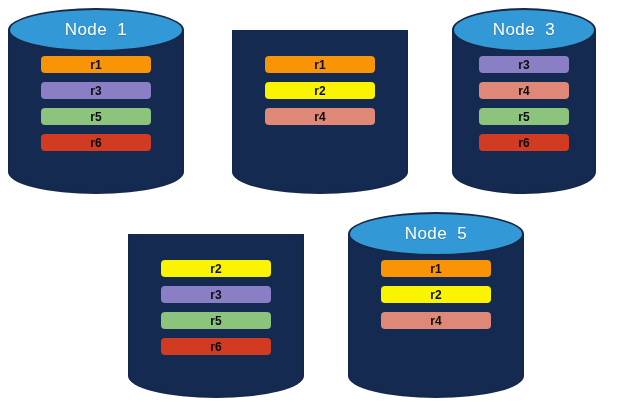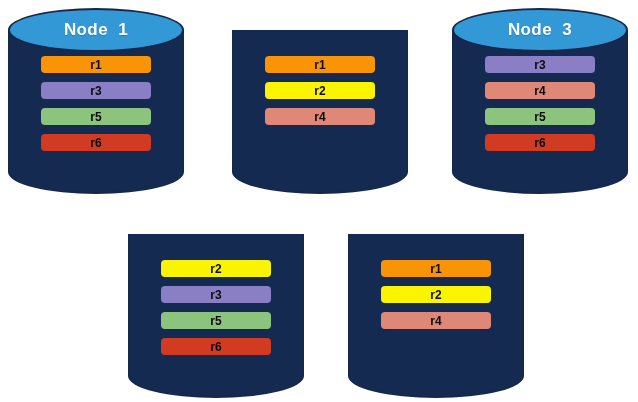--- a/index.html
+++ b/index.html
@@ -57,21 +57,21 @@
     box-sizing: border-box;
     display: flex;
     align-items: center;
     justify-content: center;
   }
   .node-title {
     position: relative;
     z-index: 5;
     color: #ffffff;
     font-size: 17px;
-    font-weight: bold;
+    font-weight: normal;
     letter-spacing: 0.4px;
     white-space: pre;
     text-shadow: 0 1px 1px rgba(0,0,0,0.18);
   }
 
   
   .shards {
     position: absolute;
     left: 0;
     right: 0;
@@ -112,21 +112,21 @@
     </div>
     <div class="node" style="left: 232px; top: 8px; width: 176px; height: 186px;">
       <div class="cyl-bottom"></div>
       <div class="cyl-body"></div>
       <div class="shards">
         <div class="shard" style="background: rgb(248, 148, 6);">r1</div>
         <div class="shard" style="background: rgb(250, 244, 0);">r2</div>
         <div class="shard" style="background: rgb(224, 136, 120);">r4</div>
       </div>
     </div>
-    <div class="node" style="left: 452px; top: 8px; width: 176px; height: 186px;">
+    <div class="node" style="left: 452px; top: 8px; width: 144px; height: 186px;">
       <div class="cyl-bottom"></div>
       <div class="cyl-body"></div>
       <div class="cyl-top">
         <span class="node-title">Node  3</span>
       </div>
       <div class="shards">
         <div class="shard" style="background: rgb(138, 127, 196);">r3</div>
         <div class="shard" style="background: rgb(224, 136, 120);">r4</div>
         <div class="shard" style="background: rgb(140, 196, 126);">r5</div>
         <div class="shard" style="background: rgb(209, 59, 34);">r6</div>
@@ -138,19 +138,22 @@
       <div class="shards">
         <div class="shard" style="background: rgb(250, 244, 0);">r2</div>
         <div class="shard" style="background: rgb(138, 127, 196);">r3</div>
         <div class="shard" style="background: rgb(140, 196, 126);">r5</div>
         <div class="shard" style="background: rgb(209, 59, 34);">r6</div>
       </div>
     </div>
     <div class="node" style="left: 348px; top: 212px; width: 176px; height: 186px;">
       <div class="cyl-bottom"></div>
       <div class="cyl-body"></div>
+      <div class="cyl-top">
+        <span class="node-title">Node  5</span>
+      </div>
       <div class="shards">
         <div class="shard" style="background: rgb(248, 148, 6);">r1</div>
         <div class="shard" style="background: rgb(250, 244, 0);">r2</div>
         <div class="shard" style="background: rgb(224, 136, 120);">r4</div>
       </div>
     </div>
   </div>
 
 </body></html>

